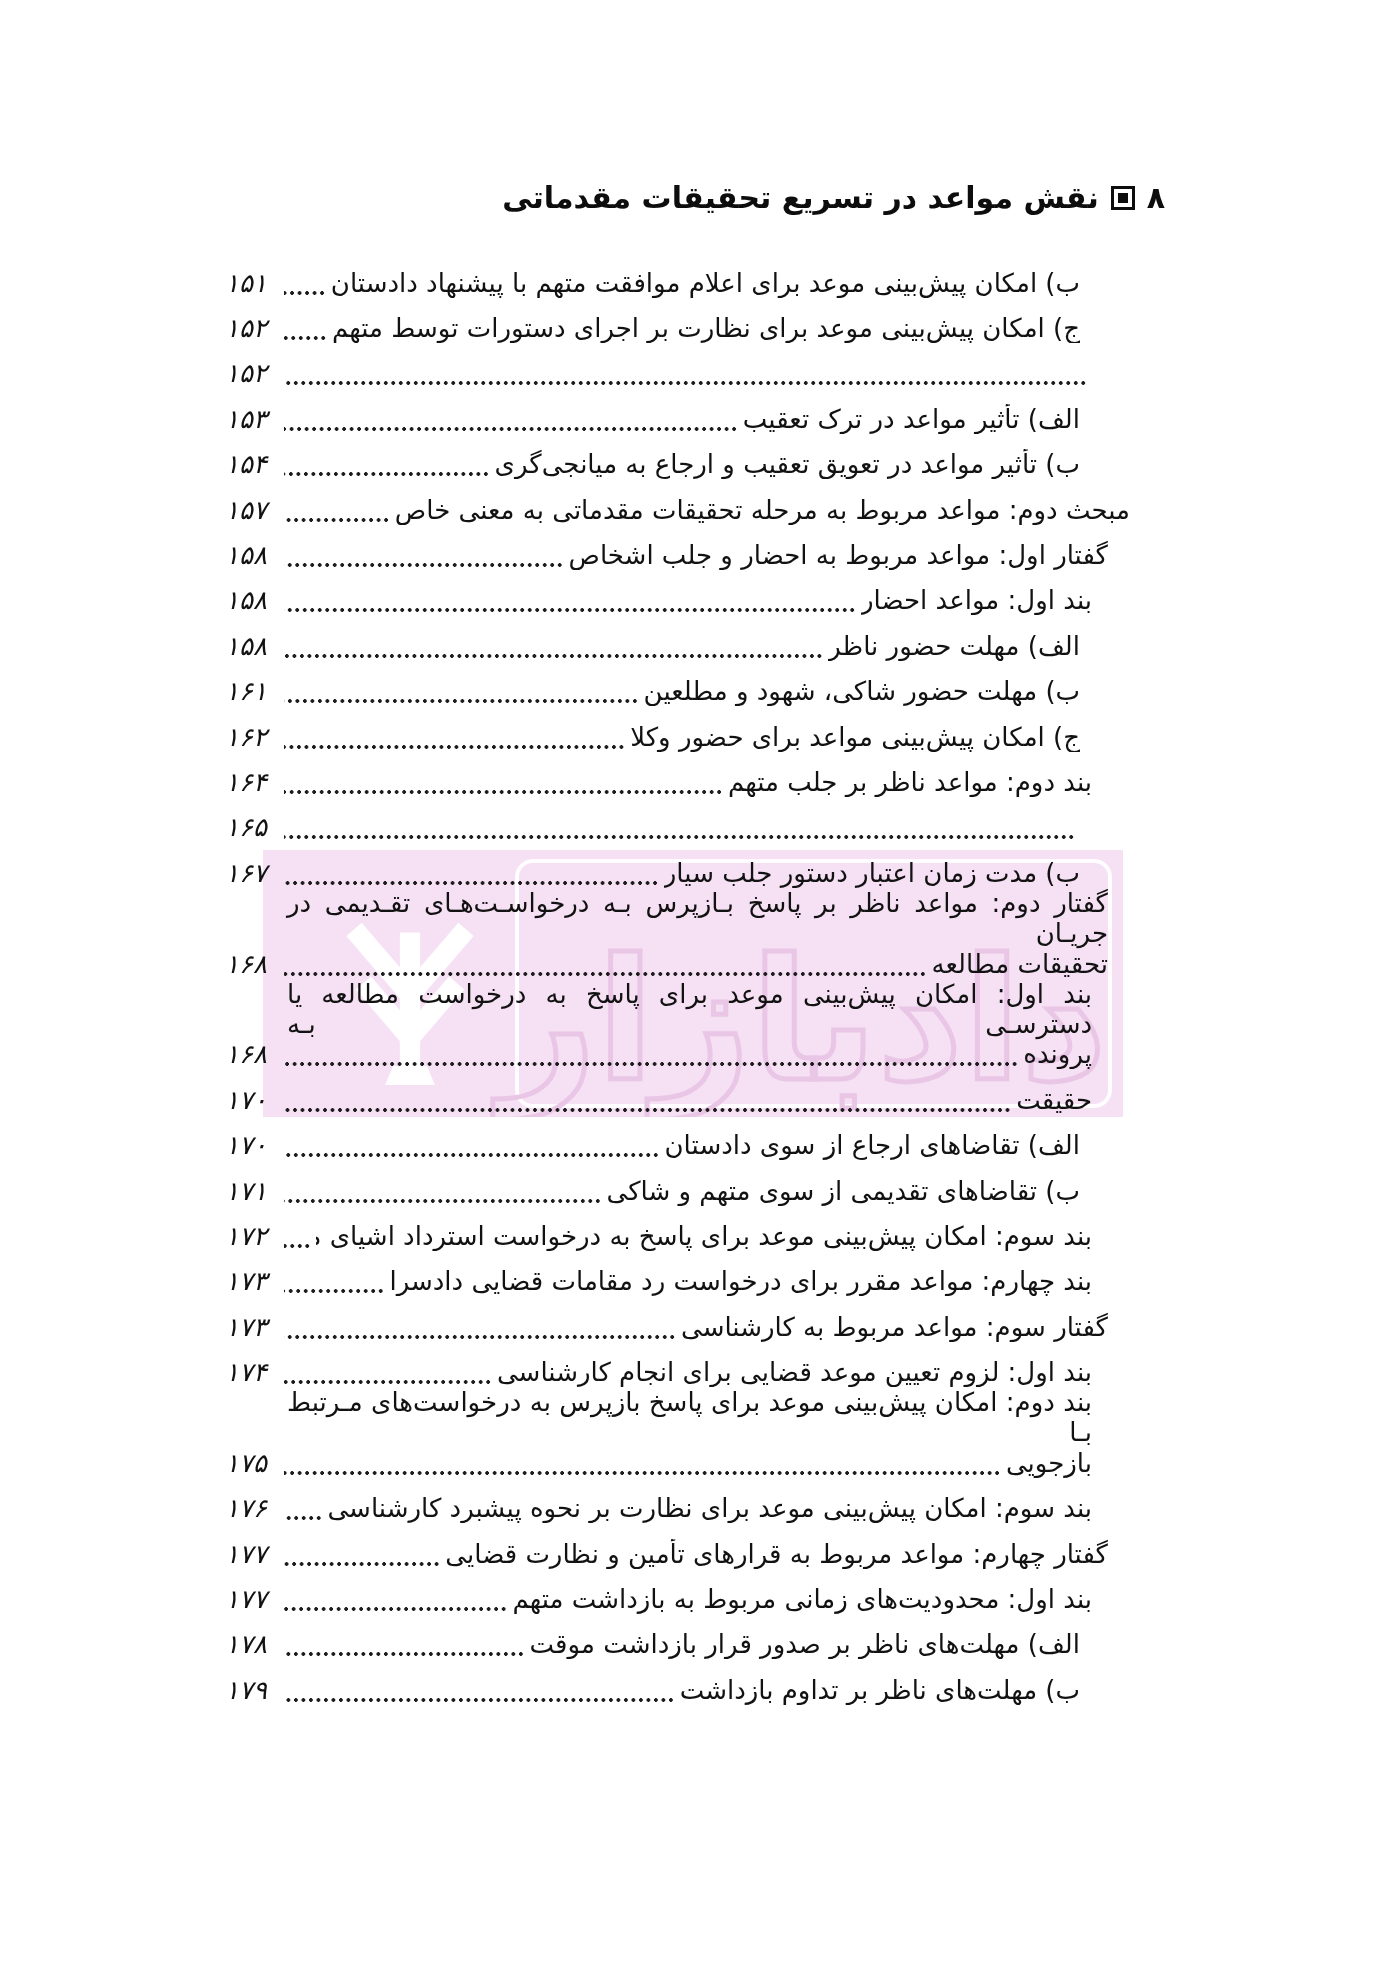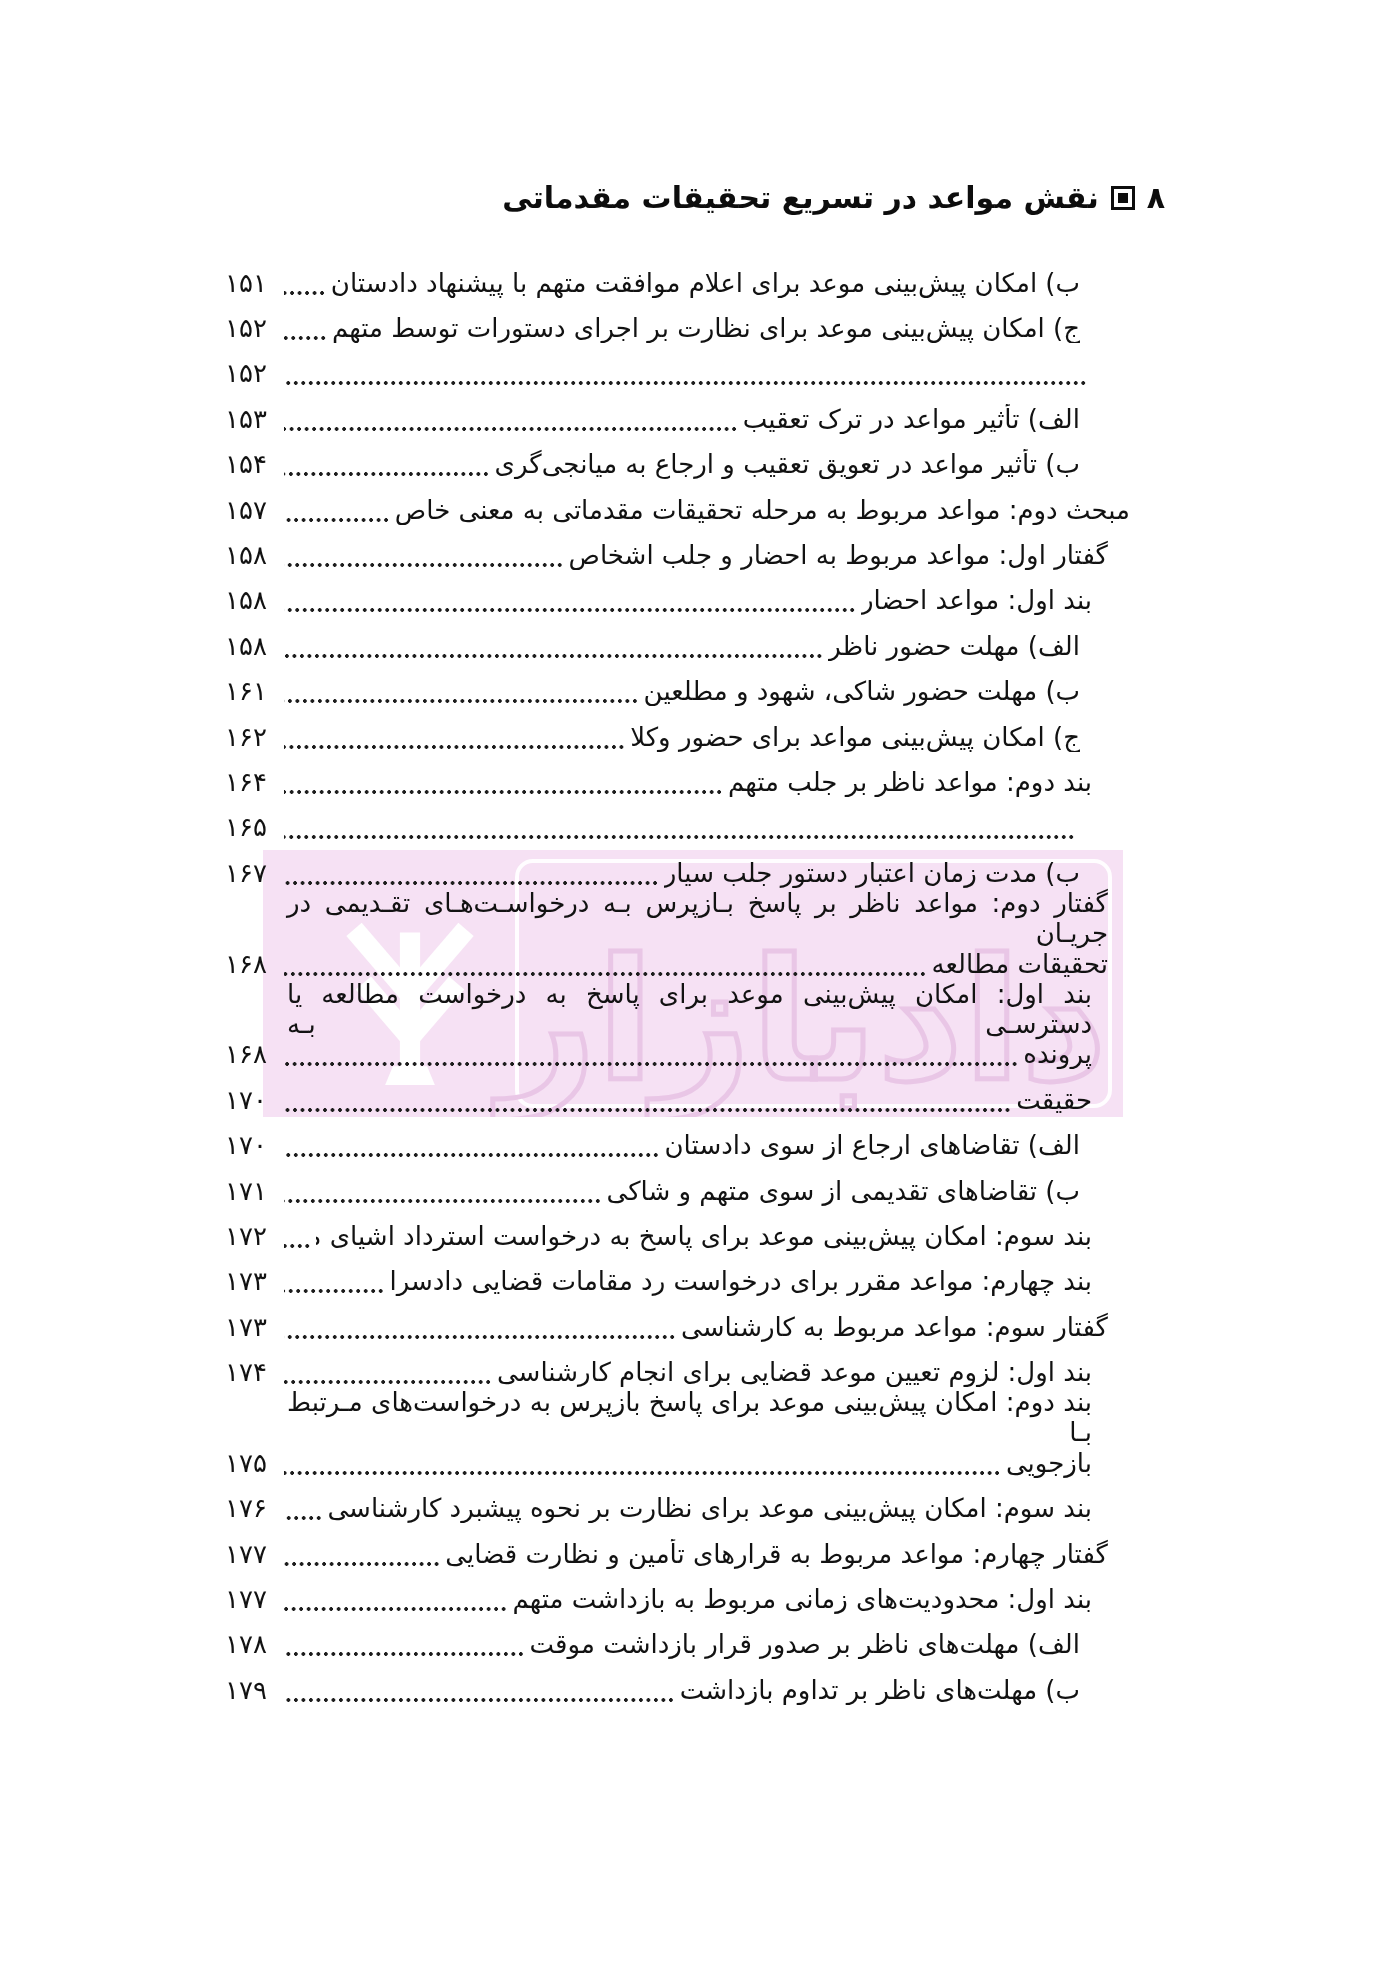--- a/index.html
+++ b/index.html
@@ -52,21 +52,21 @@
   .toc-row .label{
     flex:0 1 auto;min-width:0;white-space:nowrap;overflow:hidden;
   }
   .toc-row .leader{
     flex:1 1 30px;min-width:0;height:6px;margin:0 5px;
     background-image:radial-gradient(circle,#1c1c1c 1.7px,transparent 2.1px);
     background-size:7.5px 6px;background-repeat:repeat-x;background-position:right center;
     transform:translateY(10px);
   }
   .toc-row .pagenum{
-    flex:0 0 auto;min-width:54px;text-align:left;white-space:nowrap;
+    flex:0 0 auto;min-width:54px;text-align:left;white-space:nowrap;font-style:italic;
   }
   .lvl0{padding-right:0;}
   .lvl1{padding-right:22px;}
   .lvl2{padding-right:38px;}
   .lvl3{padding-right:50px;}
   .toc-row.justify .label{
     flex:1 1 auto;white-space:normal;overflow:visible;
     text-align:justify;text-align-last:justify;
     padding-left:62px;
   }

